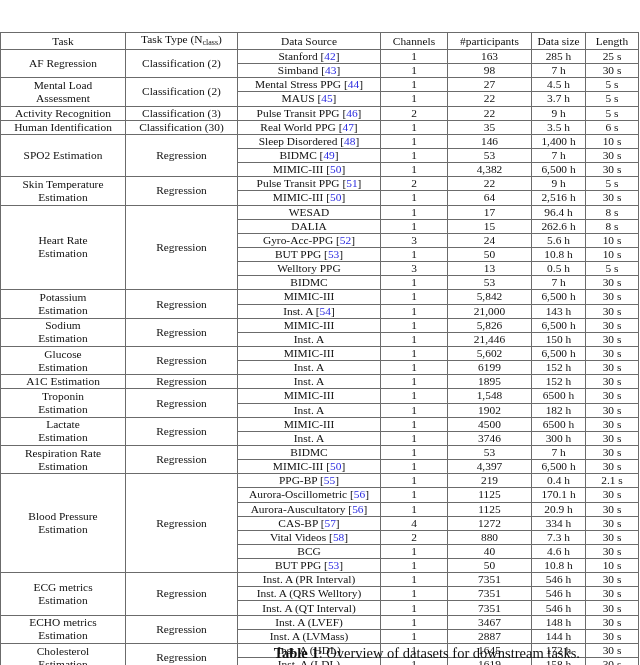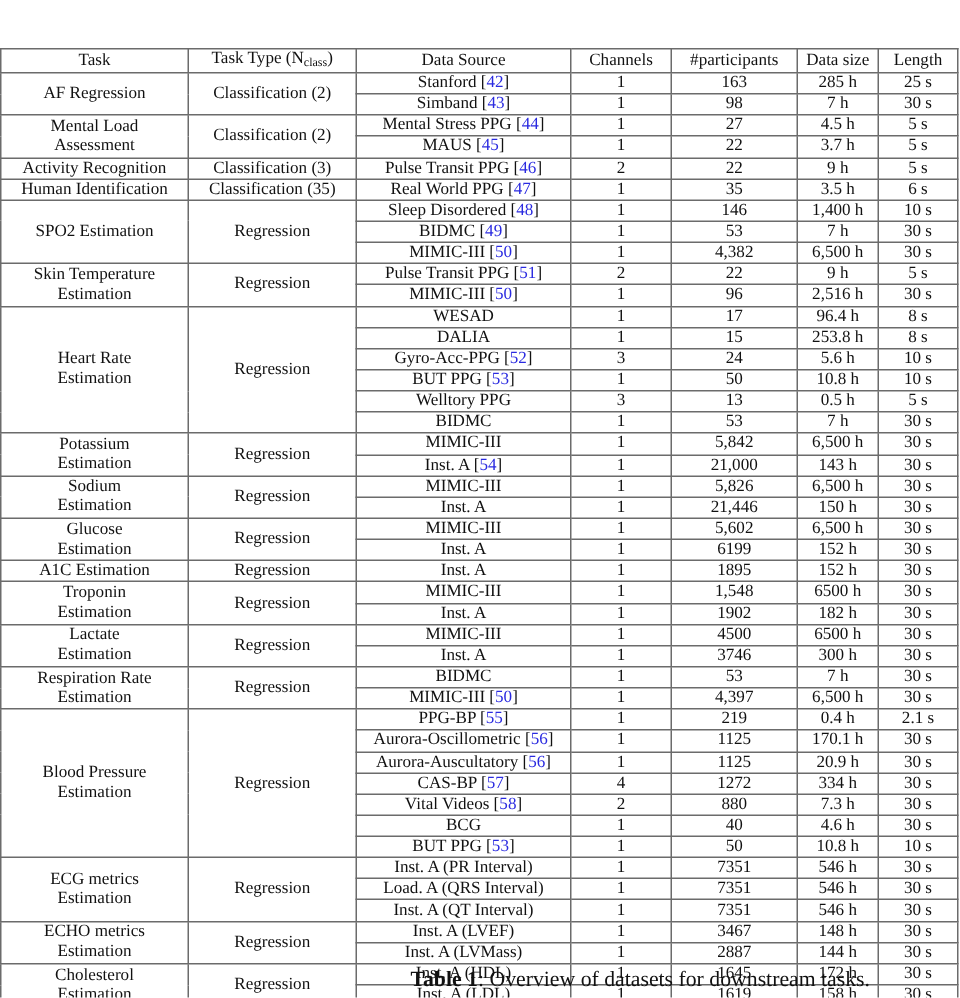--- a/index.html
+++ b/index.html
@@ -86,21 +86,21 @@
         <td><span>Pulse Transit PPG</span> [<span class="cite">46</span>]</td>
         <td>2</td>
         <td>22</td>
         <td>9 h</td>
         <td>5 s</td>
       </tr>
       <tr>
         <td rowspan="1">
           <div>Human Identification</div>
         </td>
-        <td rowspan="1">Classification (35)</td>
+        <td rowspan="1">Classification (30)</td>
         <td><span>Real World PPG</span> [<span class="cite">47</span>]</td>
         <td>1</td>
         <td>35</td>
         <td>3.5 h</td>
         <td>6 s</td>
       </tr>
       <tr>
         <td rowspan="3">
           <div>SPO2 Estimation</div>
         </td>
@@ -133,41 +133,41 @@
         <td rowspan="2">Regression</td>
         <td><span>Pulse Transit PPG</span> [<span class="cite">51</span>]</td>
         <td>2</td>
         <td>22</td>
         <td>9 h</td>
         <td>5 s</td>
       </tr>
       <tr>
         <td><span>MIMIC-III</span> [<span class="cite">50</span>]</td>
         <td>1</td>
-        <td>96</td>
+        <td>64</td>
         <td>2,516 h</td>
         <td>30 s</td>
       </tr>
       <tr>
         <td rowspan="6">
           <div>Heart Rate</div>
           <div>Estimation</div>
         </td>
         <td rowspan="6">Regression</td>
         <td><span>WESAD</span></td>
         <td>1</td>
         <td>17</td>
         <td>96.4 h</td>
         <td>8 s</td>
       </tr>
       <tr>
         <td><span>DALIA</span></td>
         <td>1</td>
         <td>15</td>
-        <td>253.8 h</td>
+        <td>262.6 h</td>
         <td>8 s</td>
       </tr>
       <tr>
         <td><span>Gyro-Acc-PPG</span> [<span class="cite">52</span>]</td>
         <td>3</td>
         <td>24</td>
         <td>5.6 h</td>
         <td>10 s</td>
       </tr>
       <tr>
@@ -376,21 +376,21 @@
           <div>Estimation</div>
         </td>
         <td rowspan="3">Regression</td>
         <td><span>Inst. A (PR Interval)</span></td>
         <td>1</td>
         <td>7351</td>
         <td>546 h</td>
         <td>30 s</td>
       </tr>
       <tr>
-        <td><span>Load. A (QRS Interval)</span></td>
+        <td><span>Inst. A (QRS Welltory)</span></td>
         <td>1</td>
         <td>7351</td>
         <td>546 h</td>
         <td>30 s</td>
       </tr>
       <tr>
         <td><span>Inst. A (QT Interval)</span></td>
         <td>1</td>
         <td>7351</td>
         <td>546 h</td>

